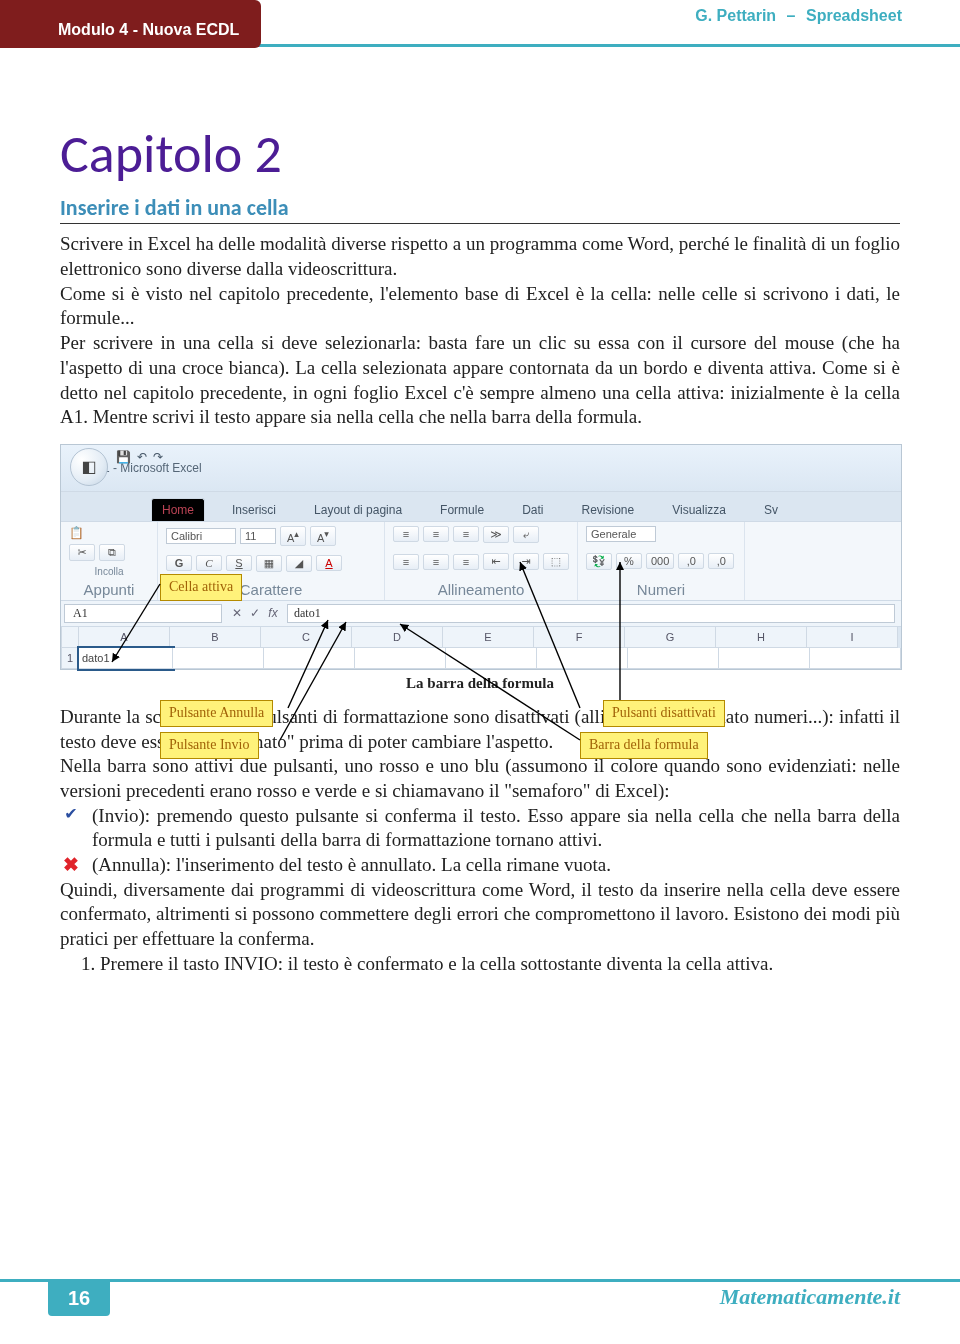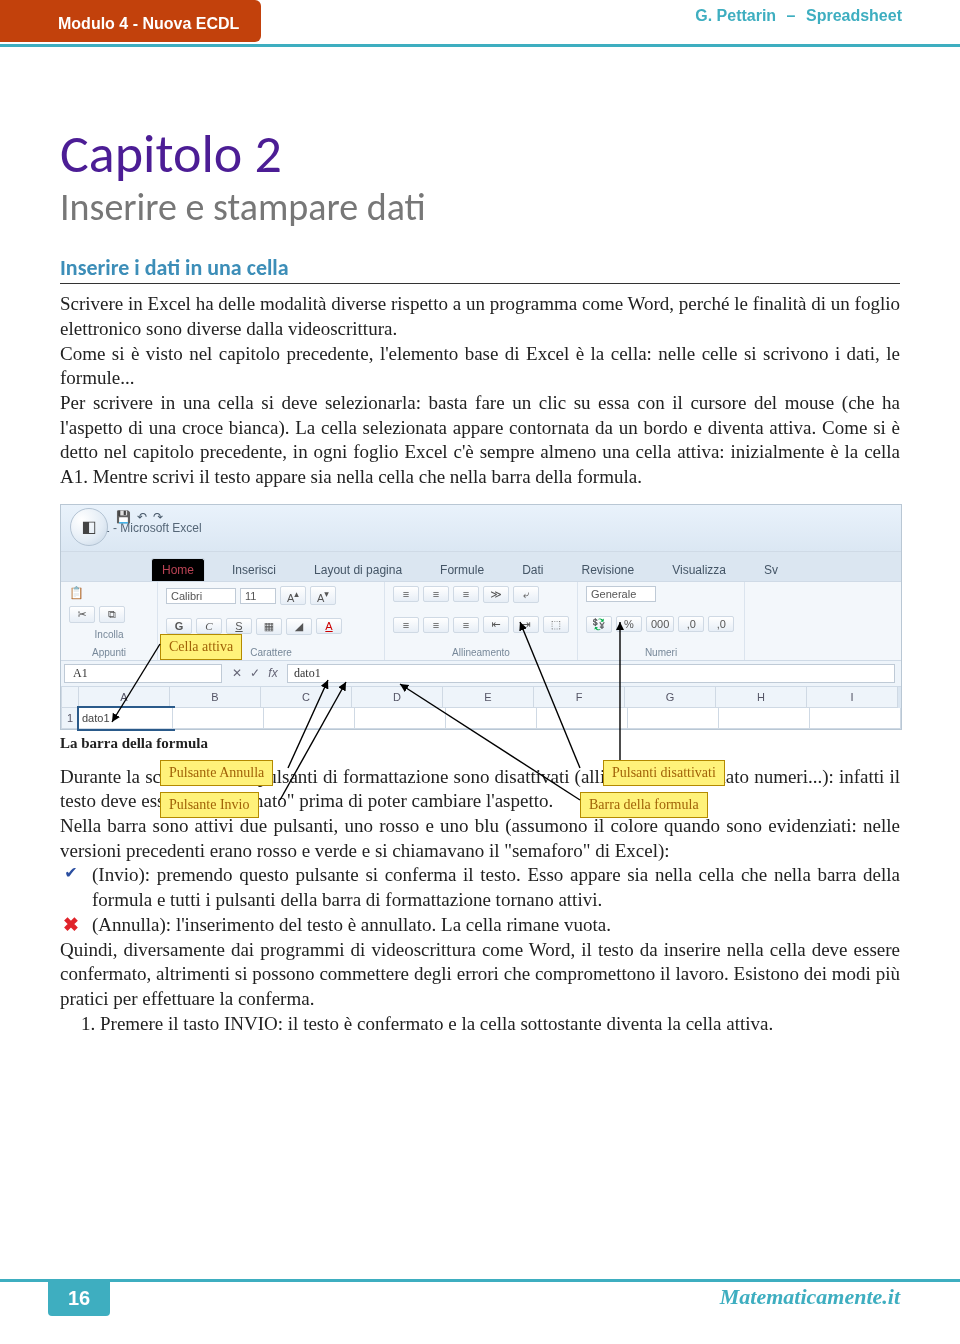--- a/index.html
+++ b/index.html
@@ -1,18 +1,18 @@
 <!DOCTYPE html>
 <html><head>
 <meta charset="utf-8">
 <style>
 html,body{margin:0;padding:0;font-family:"Times New Roman",Times,serif;color:#222;background:#fff}
 .page{width:960px;min-height:1344px;margin:0 auto;position:relative;box-sizing:border-box;padding:0 60px 100px 60px}
 .header-band{position:relative;height:36px;margin:0 -60px 8px -60px}
-.tab-left{position:absolute;top:0;left:0;height:36px;background:#c2410c;color:#fff;font:700 16px/36px Verdana,Geneva,sans-serif;padding:6px 22px 0 58px;border-top-right-radius:6px;border-bottom-right-radius:6px}
+.tab-left{position:absolute;top:0;left:0;height:36px;background:#7f1d1d;color:#fff;font:700 16px/36px Verdana,Geneva,sans-serif;padding:12px 22px 0 58px;border-top-right-radius:6px;border-bottom-right-radius:6px}
 .hdr-right{position:absolute;top:6px;right:58px;font:700 16px/20px Verdana,Geneva,sans-serif;color:#3eaec0}
 .hdr-sep{margin:0 6px;color:#3eaec0}
 .top-rule{border:none;border-top:3px solid #3eaec0;margin:0 -60px 0 -60px}
 
 .chapter-title{font:400 54px/1 Calibri,Arial,sans-serif;color:#4c1d95;margin:80px 0 6px 0}
 .chapter-sub{font:400 38px/1.1 Calibri,Arial,sans-serif;color:#777;margin:0 0 26px 0}
 .section-h{font:700 22px/1.2 Calibri,Arial,sans-serif;color:#3d8eb8;margin:14px 0 2px 0}
 .sec-rule{border:none;border-top:1px solid #333;margin:2px 0 8px 0}
 .body p{font-size:19px;line-height:1.3;margin:0 0 0 0;text-align:justify}
 .body p + p{margin-top:0}
@@ -21,21 +21,21 @@
 .excel{width:840px;border:1px solid #b9c7d4;background:#dbe6f1;font-family:"Segoe UI",Tahoma,sans-serif;font-size:12px;color:#444}
 .ex-titlebar{display:flex;justify-content:flex-start;background:linear-gradient(#e9f2fb,#dbe7f3);border-bottom:1px solid #cfdae6;padding:16px 10px}
 .ex-title{color:#567;font-size:12px}
 .ex-orb{position:absolute;top:4px;left:10px;width:36px;height:36px;border-radius:50%;background:radial-gradient(circle at 30% 30%,#fff,#e3ecf5 60%,#c3d3e3);border:1px solid #b3c3d3;z-index:3;display:flex;align-items:center;justify-content:center;font-size:16px}
 .ex-qat{position:absolute;top:6px;left:56px;display:flex;gap:6px;color:#456}
 .ex-tabs{display:flex;gap:16px;padding:6px 10px 0 90px;background:#dbe6f1}
 .ex-tab{padding:4px 10px;border:1px solid transparent;border-bottom:none;color:#456;cursor:pointer}
 .ex-tab.active{background:#000000;border-color:#cfdae6;border-top-left-radius:3px;border-top-right-radius:3px;color:#b45}
 .ex-ribbon{display:flex;background:#f3f7fb;border-top:1px solid #cfdae6;border-bottom:1px solid #cfdae6;min-height:78px}
 .grp{border-right:1px solid #dbe4ee;padding:4px 8px 2px 8px;display:flex;flex-direction:column;gap:4px;justify-content:space-between}
-.grp .grp-name{font-size:10px;color:#789;text-align:center}
+.grp .grp-name{font-size:15px;color:#789;text-align:center}
 .grp .row{display:flex;gap:4px;align-items:center}
 .btn{border:1px solid #cfd9e4;background:linear-gradient(#fff,#e7eef6);border-radius:2px;padding:1px 4px;font-size:11px;color:#555;min-width:16px;text-align:center}
 .btn.italic{font-style:italic;font-family:"Times New Roman"}
 .sel{border:1px solid #bfcad6;background:#fff;padding:1px 4px;font-size:11px;min-width:60px;text-align:left;color:#555}
 .dim{color:#c8d1db}
 .ex-namebox-row{display:flex;background:#eef4fa;border-bottom:1px solid #cfdae6;align-items:center}
 .namebox{width:140px;border:1px solid #bfcad6;background:#fff;margin:3px;padding:1px 8px;font:12px Tahoma;color:#333}
 .fbar-btns{display:flex;gap:2px;padding:0 4px;color:#667}
 .fbar-btns span{width:16px;text-align:center}
 .fbar{flex:1;border:1px solid #bfcad6;background:#fff;margin:3px 6px 3px 2px;padding:1px 6px;font:12px Tahoma;color:#333}
@@ -46,21 +46,21 @@
 .colhdrs div,.cells div{width:90px;height:20px;border:1px solid #cfd9e4;border-left:none;border-top:none;font-size:11px;line-height:20px;background:#fff}
 .colhdrs div{background:#eef4fa;text-align:center;color:#556}
 .gridbody{display:flex;flex-direction:column}
 .cells{display:flex}
 .cell-active{outline:2px solid #2a5a8a}
 
 
 .lbl{position:absolute;background:#fff27a;border:1px solid #b48a00;font:14px/1.2 "Times New Roman";padding:4px 8px;color:#a16207}
 
 .fig-svg{position:absolute;top:0;left:0;pointer-events:none}
-.fig-caption{font:700 15px/1 "Times New Roman";margin:6px 0 14px}
+.fig-caption{font:700 15px/1 "Times New Roman";text-align:center;margin:6px 0 14px}
 
 .list{font-size:19px;line-height:1.3;text-align:justify}
 .list .li{display:flex;gap:10px;margin:0}
 .list .bullet{flex:0 0 22px;text-align:center}
 .chk{color:#2a4ea0;font-size:16px}
 .cross{color:#e0232a;font-weight:700}
 ol.num{margin:0 0 0 40px;padding:0;font-size:19px;line-height:1.3;text-align:justify}
 
 .footer{position:absolute;bottom:28px;left:0;right:0;padding:0 60px}
 .foot-rule{border:none;border-top:3px solid #3eaec0;margin:0 -60px 0 -60px}
@@ -77,21 +77,20 @@
     <div class="tab-left">Modulo 4 - Nuova ECDL</div>
     <div class="hdr-right">
       <span>G. Pettarin</span>
       <span class="hdr-sep">–</span>
       <span>Spreadsheet</span>
     </div>
   </div>
   <hr class="top-rule">
 
   <h1 class="chapter-title">Capitolo 2</h1>
-  <div class="chapter-sub">Inserire e stampare dati</div>
 
   <div class="section-h">Inserire i dati in una cella</div>
   <hr class="sec-rule">
 
   <div class="body">
     <p>Scrivere in Excel ha delle modalità diverse rispetto a un programma come Word, perché le finalità di un foglio elettronico sono diverse dalla videoscrittura.</p>
     <p>Come si è visto nel capitolo precedente, l'elemento base di Excel è la cella: nelle celle si scrivono i dati, le formule...</p>
     <p>Per scrivere in una cella si deve selezionarla: basta fare un clic su essa con il cursore del mouse (che ha l'aspetto di una croce bianca). La cella selezionata appare contornata da un bordo e diventa attiva. Come si è detto nel capitolo precedente, in ogni foglio Excel c'è sempre almeno una cella attiva: inizialmente è la cella A1. Mentre scrivi il testo appare sia nella cella che nella barra della formula.</p>
   </div>
 

